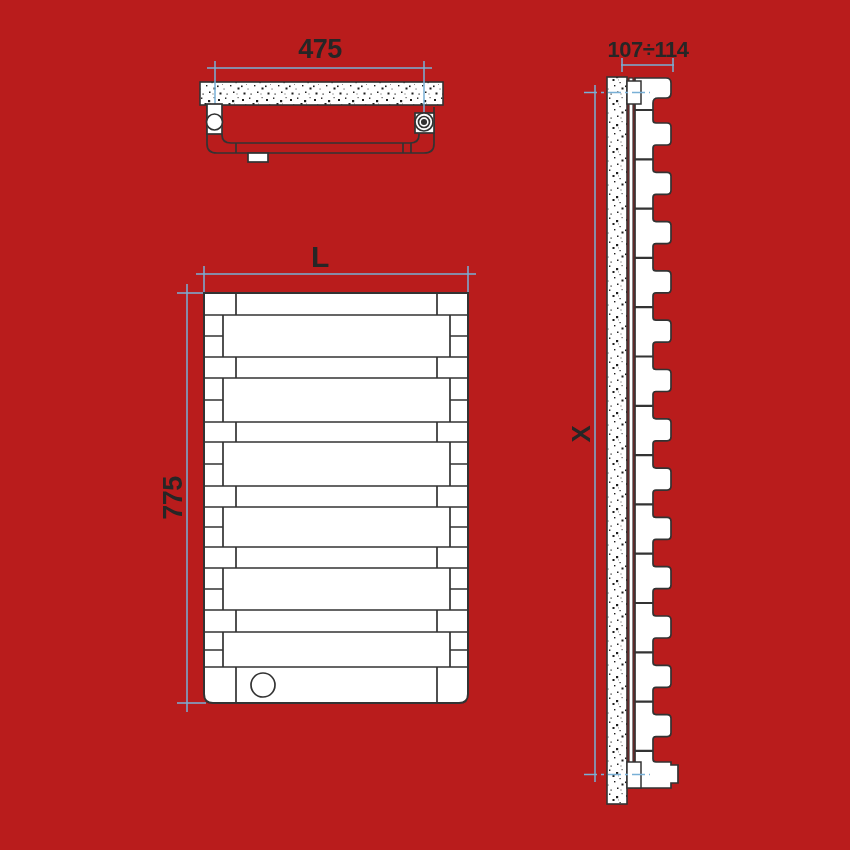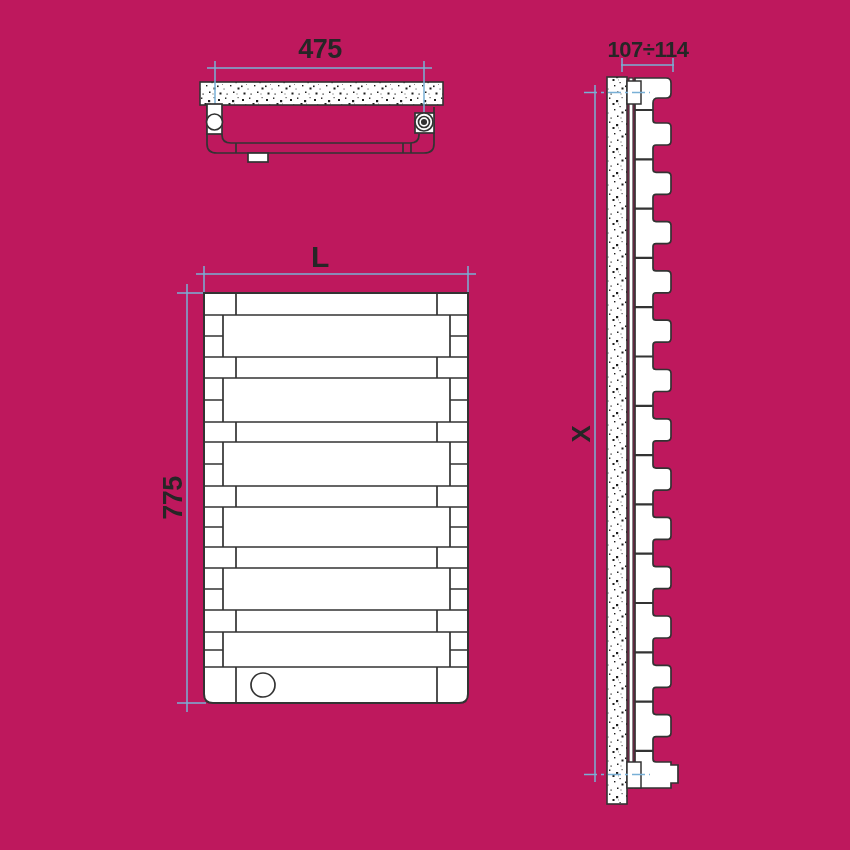--- a/index.html
+++ b/index.html
@@ -4,21 +4,21 @@
 <style>
   html, body {
     margin: 0;
     padding: 0;
     background: #ffffff;
   }
   .canvas {
     position: relative;
     width: 850px;
     height: 850px;
-    background: #be185d;
+    background: #b91c1c;
     overflow: hidden;
   }
   svg {
     display: block;
   }
   .dim-label {
     font-family: "Liberation Sans", "DejaVu Sans", sans-serif;
     font-weight: 700;
     letter-spacing: -0.5px;
   }

